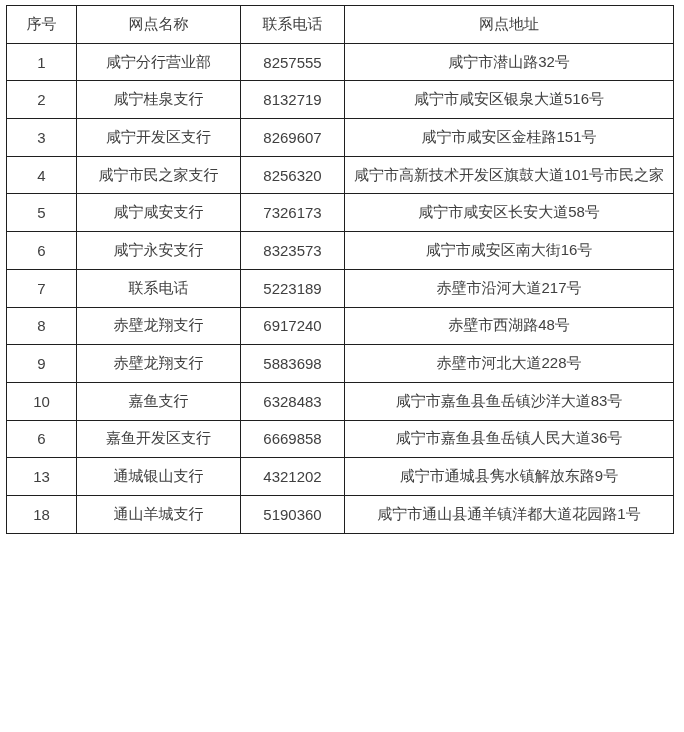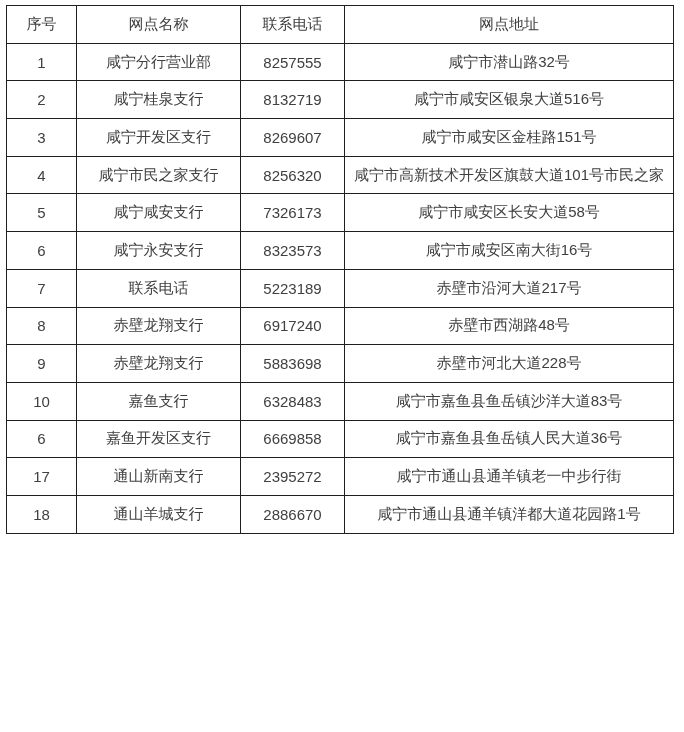--- a/index.html
+++ b/index.html
@@ -127,26 +127,26 @@
           <td>6328483</td>
           <td>咸宁市嘉鱼县鱼岳镇沙洋大道83号</td>
         </tr>
         <tr>
           <td>6</td>
           <td>嘉鱼开发区支行</td>
           <td>6669858</td>
           <td>咸宁市嘉鱼县鱼岳镇人民大道36号</td>
         </tr>
         <tr>
-          <td>17</td>
-          <td>通山新南支行</td>
-          <td>2395272</td>
-          <td>咸宁市通山县通羊镇老一中步行街</td>
+          <td>13</td>
+          <td>通城银山支行</td>
+          <td>4321202</td>
+          <td>咸宁市通城县隽水镇解放东路9号</td>
         </tr>
         <tr>
           <td>18</td>
           <td>通山羊城支行</td>
-          <td>2886670</td>
+          <td>5190360</td>
           <td>咸宁市通山县通羊镇洋都大道花园路1号</td>
         </tr>
       </tbody>
   </table>
 </div>
 
 </body></html>

